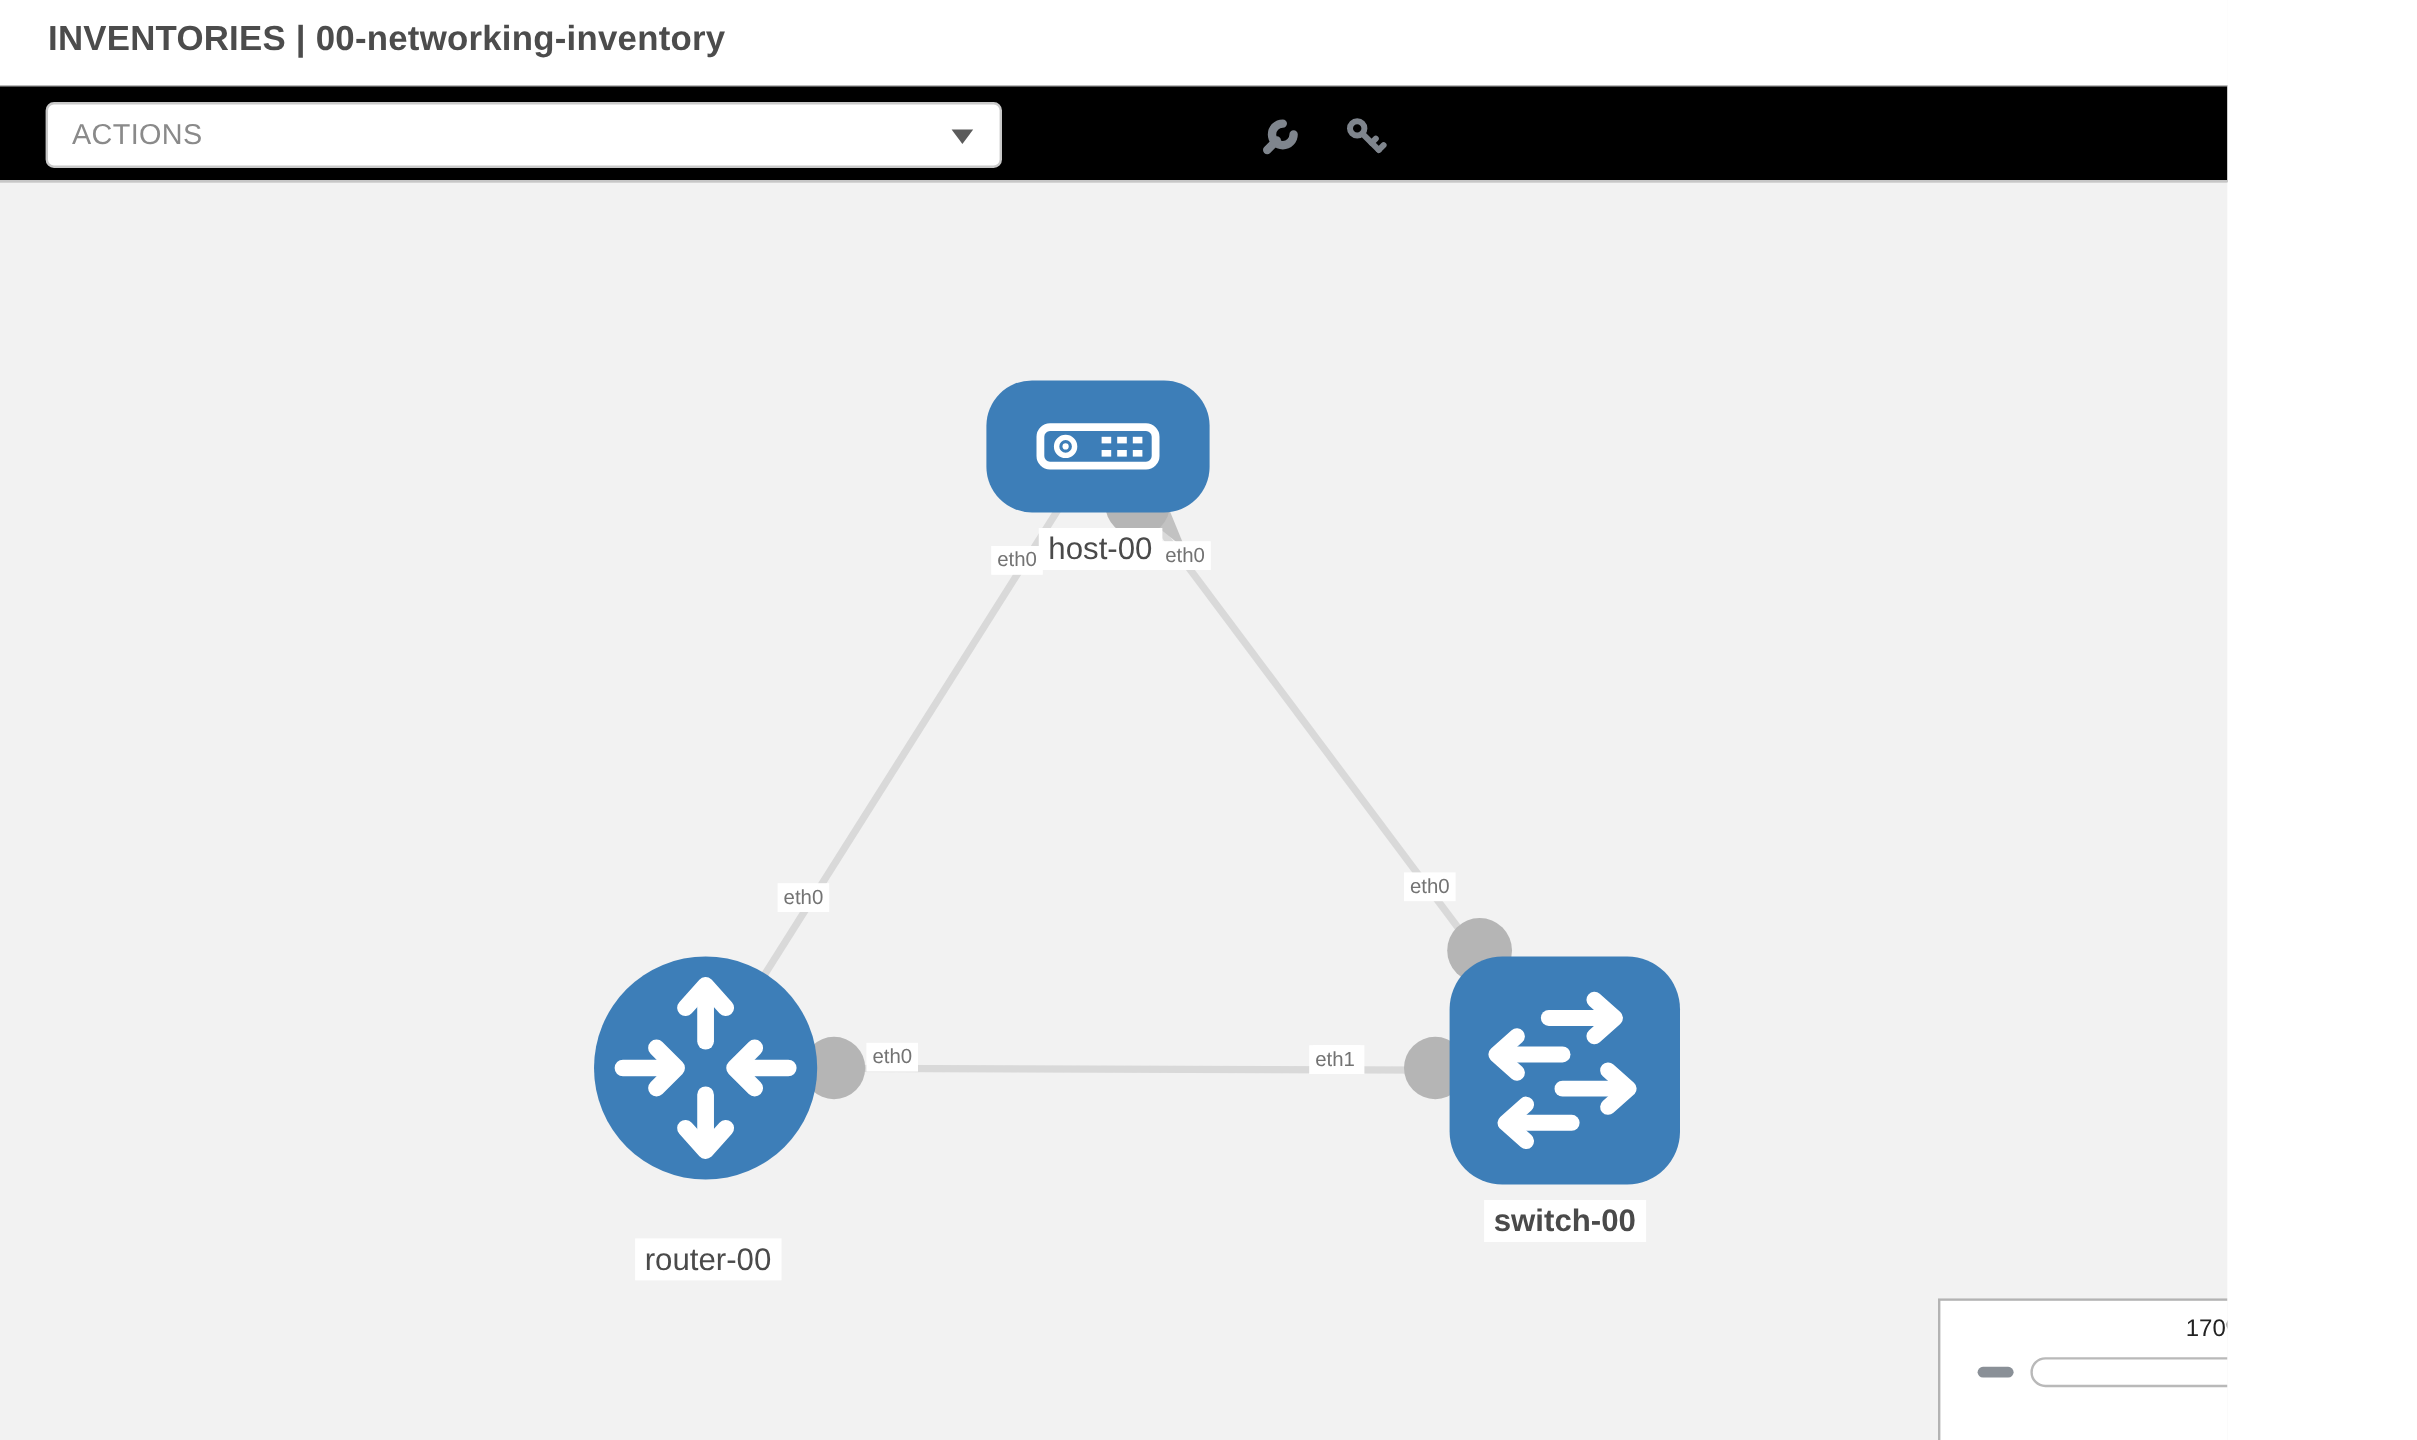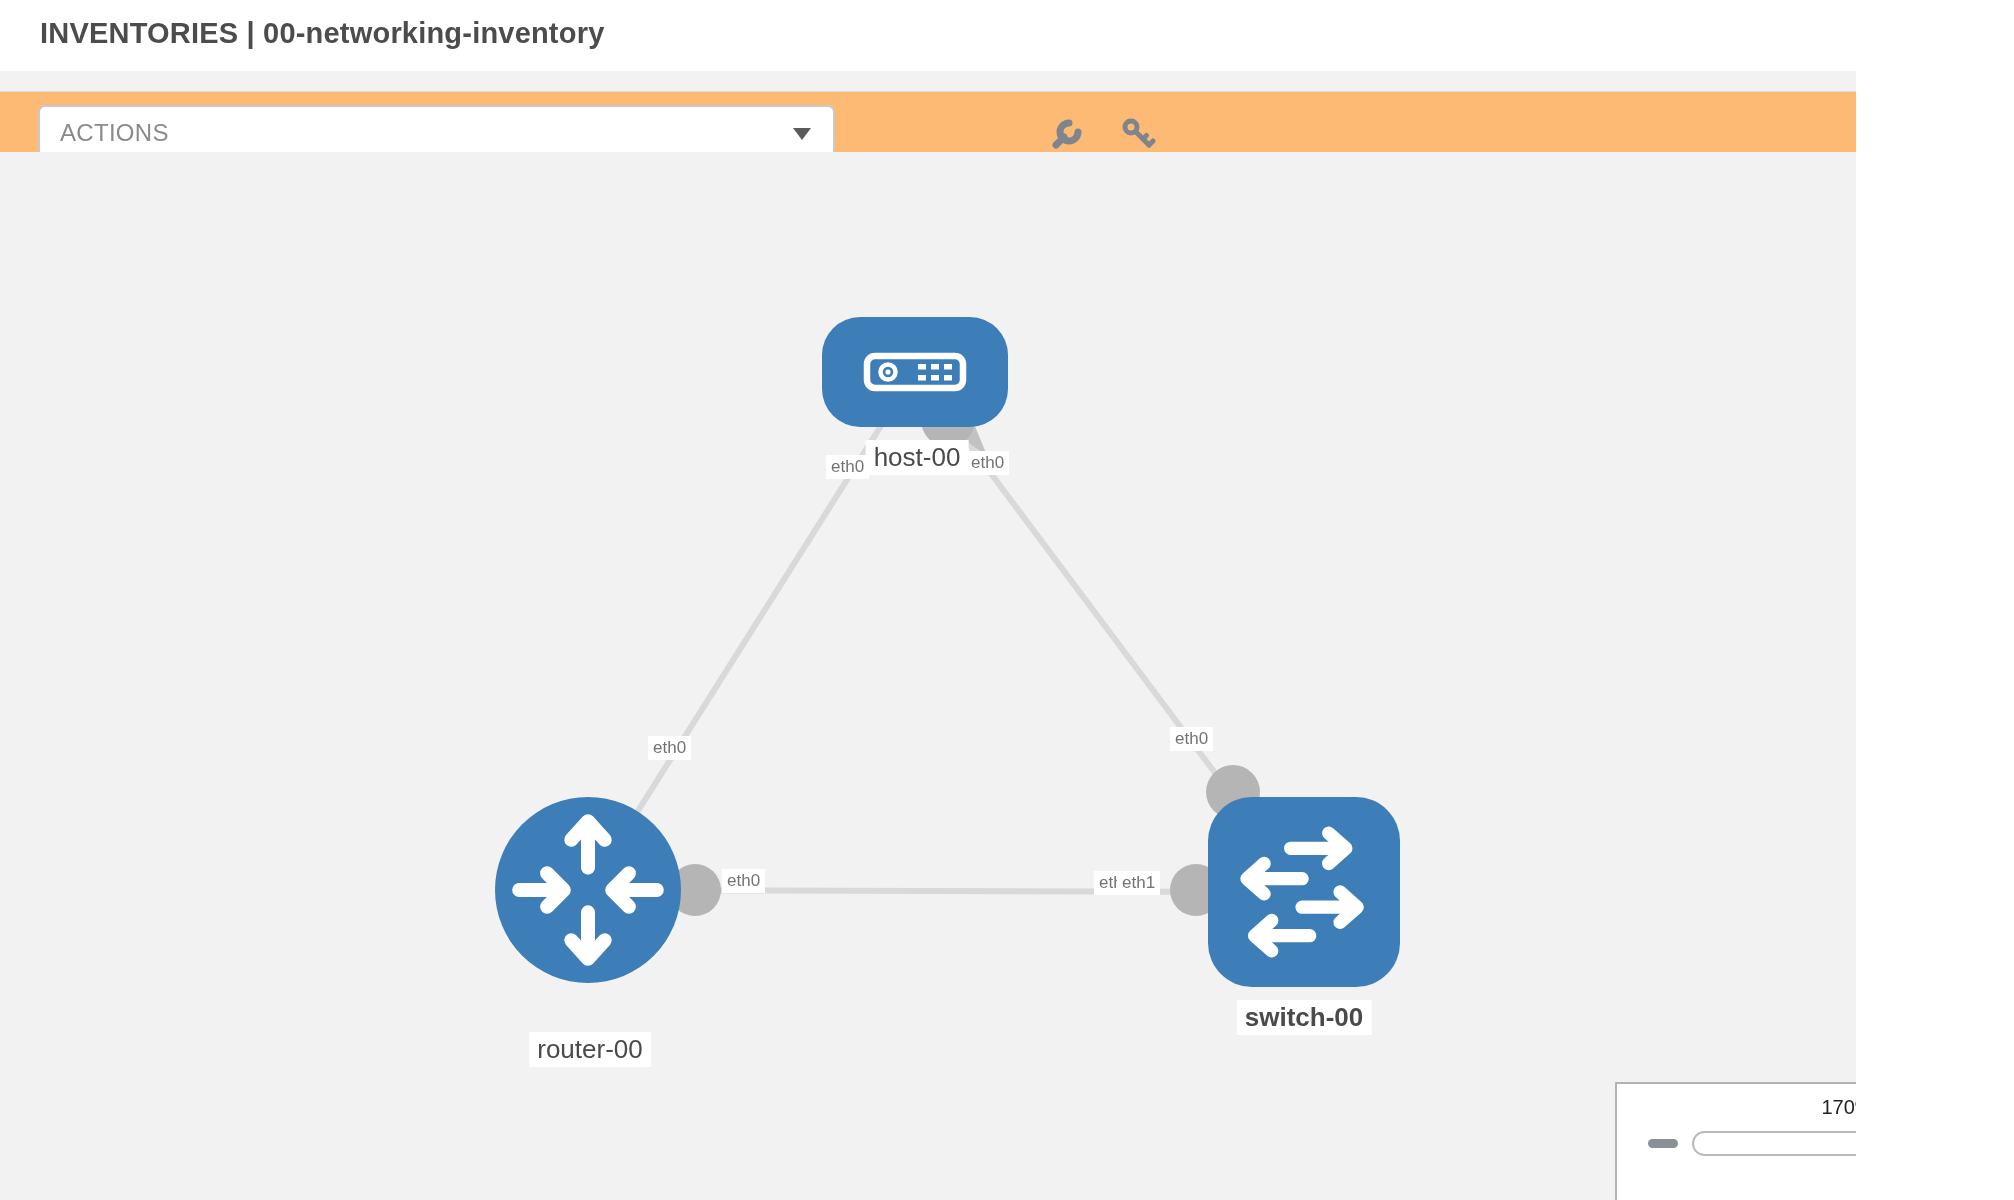--- a/index.html
+++ b/index.html
@@ -6,21 +6,21 @@
   body{font-family:"Liberation Sans","DejaVu Sans",sans-serif;background:#fff;}
   #app{position:relative;width:1856px;height:1200px;overflow:hidden;background:#f2f2f2;}
 
   
   .header{position:absolute;left:0;top:0;width:2014px;height:71px;background:#ffffff;}
   .header-title{position:absolute;left:40px;top:17px;font-size:29px;font-weight:700;color:#4c4c4c;letter-spacing:0.2px;}
   .close-btn{position:absolute;left:1946px;top:18px;width:36px;height:36px;border-radius:50%;background:#c6c6c6;cursor:pointer;}
   .close-btn svg{position:absolute;left:0;top:0;}
 
   
-  .toolbar{position:absolute;left:0;top:71px;width:2014px;height:81px;background:#fdba74;border-top:1px solid #dedede;border-bottom:2px solid #c6c6c6;box-sizing:border-box;margin-top:20px;}
+  .toolbar{position:absolute;left:0;top:71px;width:2014px;height:81px;background:#000000;border-top:1px solid #dedede;border-bottom:2px solid #c6c6c6;box-sizing:border-box;}
   .dropdown{position:absolute;top:13px;height:55px;background:#fff;border:2px solid #c9c9c9;border-radius:7px;box-sizing:border-box;}
   .dropdown .dd-label{position:absolute;left:20px;top:0;line-height:51px;font-size:24px;color:#8a8a8a;letter-spacing:0.3px;}
   .dropdown .caret{position:absolute;right:22px;top:21px;width:0;height:0;border-left:9px solid transparent;border-right:9px solid transparent;border-top:12px solid #5b5b5b;}
   .dd-actions{left:38px;width:797px;}
   .dd-search{left:1183px;width:805px;}
   .tool-icon{position:absolute;top:24px;width:36px;height:36px;cursor:pointer;}
   .tool-icon.wrench{left:1048px;}
   .tool-icon.key{left:1120px;}
 
   
@@ -147,21 +147,21 @@
     <div class="node-label" style="left:917px;top:288px;">host-00</div>
     <div class="node-label" style="left:590px;top:880px;text-align:right;">router-00</div>
     <div class="node-label" style="left:1304px;top:848px;font-weight:bold;">switch-00</div>
 
     <div class="iface-label" style="left:826px;top:303px;">eth0</div>
     <div class="iface-label" style="left:966px;top:299px;">eth0</div>
     <div class="iface-label" style="left:648px;top:584px;">eth0</div>
     <div class="iface-label" style="left:722px;top:717px;">eth0</div>
     <div class="iface-label" style="left:1170px;top:575px;">eth0</div>
     <div class="iface-label" style="left:1094px;top:719px;">eth0</div>
-    <div class="iface-label" style="left:1117px;top:719px;">eth1</div>
+    <div class="iface-label" style="left:1091px;top:719px;">eth1</div>
 
     <div class="zoom-panel">
       <div class="zoom-level">170%</div>
       <div class="zoom-minus"></div>
       <div class="zoom-track">
         <div class="zoom-thumb"></div>
       </div>
       <div class="zoom-plus">
         <div class="bar-h"></div>
         <div class="bar-v"></div>

